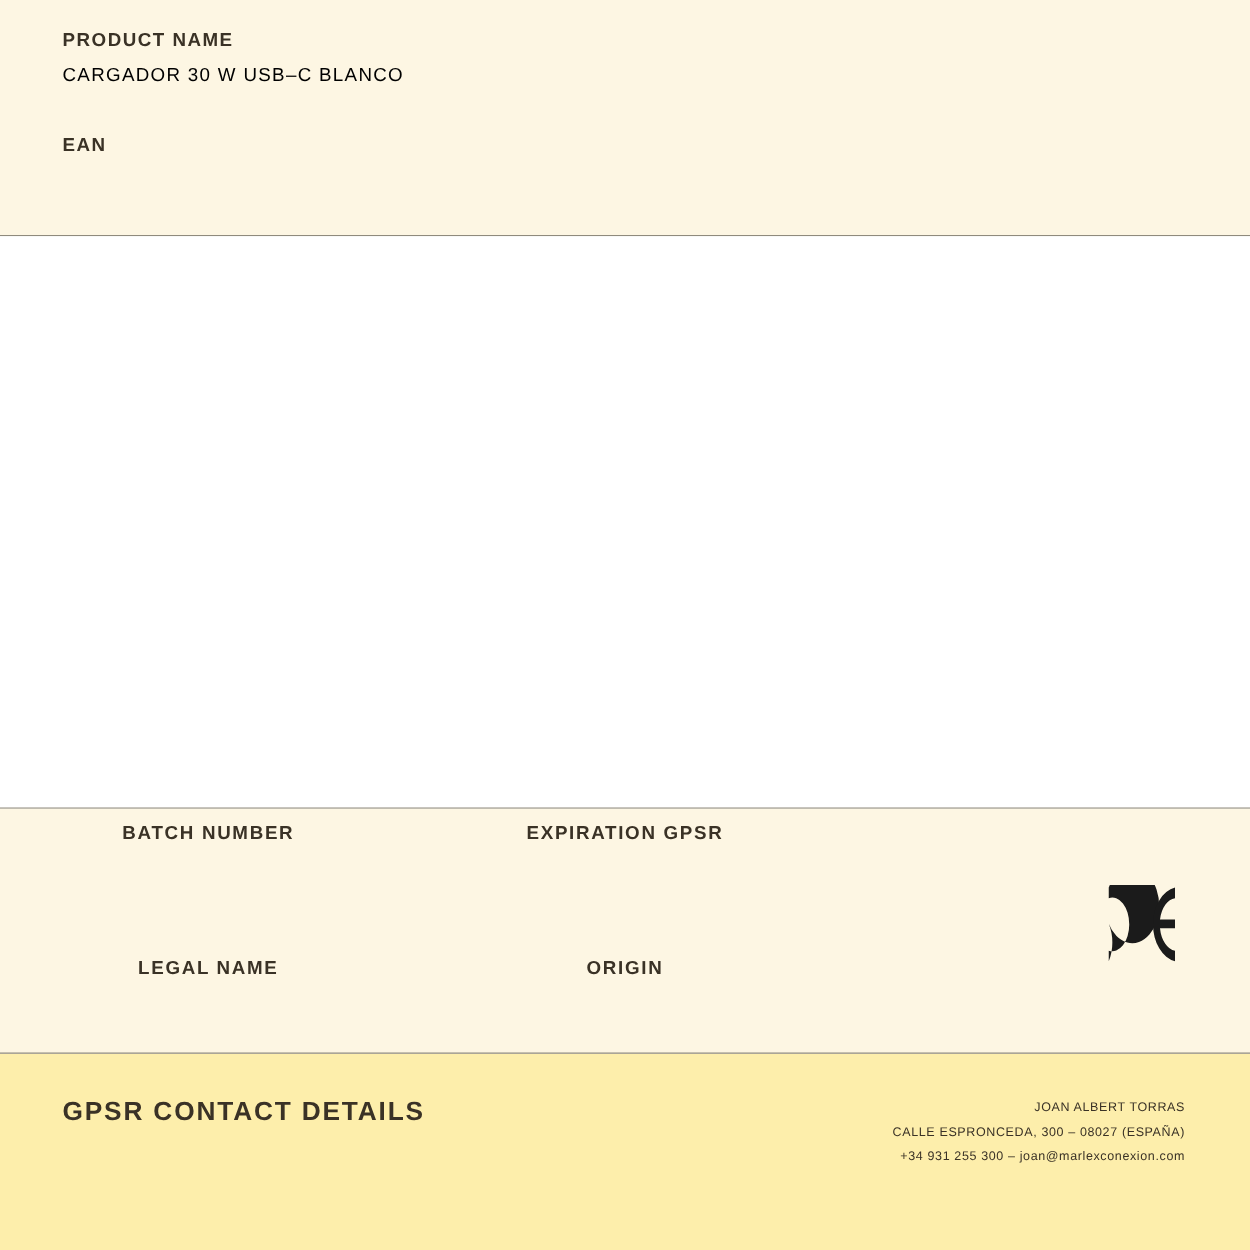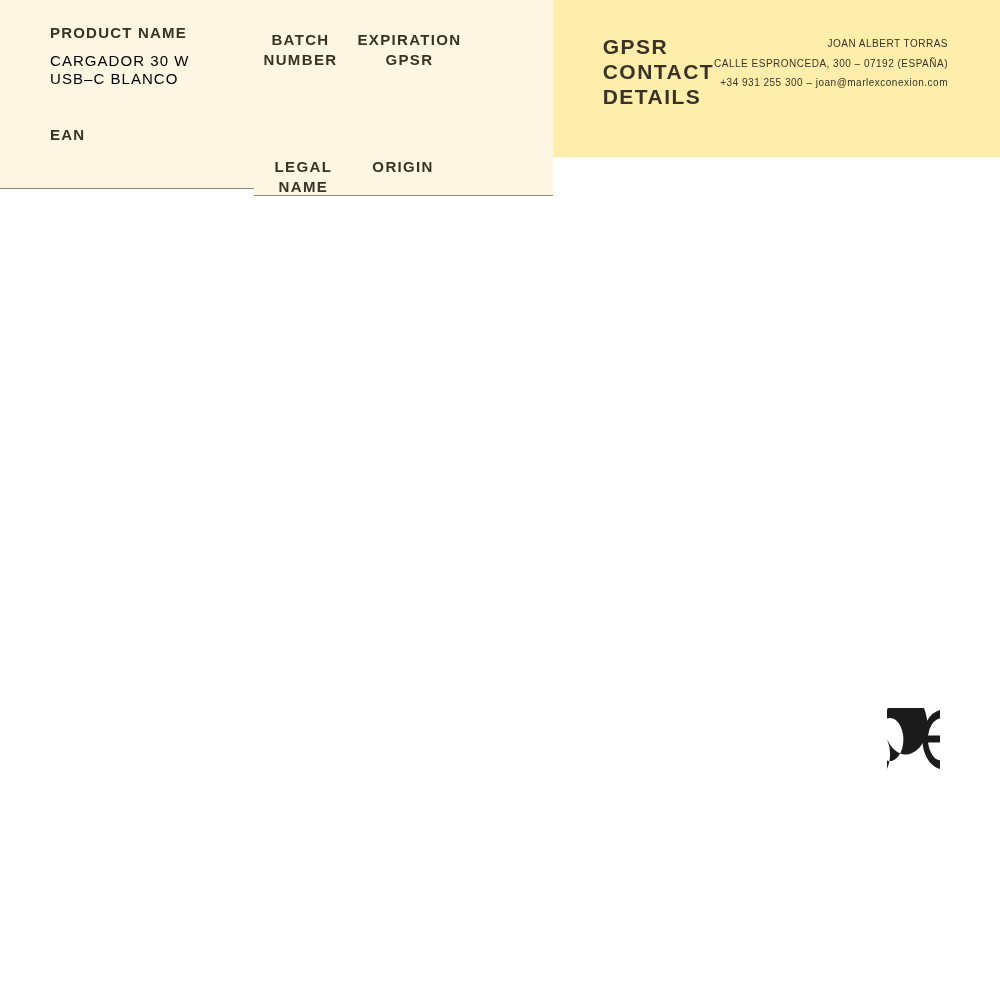--- a/index.html
+++ b/index.html
@@ -13,21 +13,21 @@
     background: #ffffff;
     color: #3a3226;
     overflow: hidden;
   }
 
   .page {
     width: 1000px;
     height: 1000px;
     position: relative;
     display: flex;
-    flex-direction: row;
+    flex-direction: column;
   }
 
   
   .top-section {
     background: #fdf6e3;
     border-bottom: 1px solid #8f8a7d;
     padding: 24px 50px 22px 50px;
     box-sizing: border-box;
     height: 189px;
   }
@@ -66,21 +66,21 @@
     background: #fdf6e3;
     position: relative;
     height: 196px;
     border-bottom: 1px solid #8f8a7d;
     box-sizing: border-box;
   }
 
   .info-grid {
     display: grid;
     grid-template-columns: 1fr 1fr 1fr;
-    padding-top: 30px;
+    padding-top: 10px;
   }
 
   .info-cell {
     text-align: center;
     padding: 0 10px;
   }
 
   .info-title {
     font-size: 15px;
     font-weight: bold;
@@ -200,18 +200,18 @@
       <path d="M37 31 A 21.5 30 0 1 0 37 2 L 37 10.5 A 13.5 21.5 0 1 1 37 52.5 L 37 61 A 21.5 30 0 0 0 37 31 Z" fill="#1b1b1b" transform="translate(-8,0)"></path>
 
       <path d="M88 2 A 21.5 30 0 0 0 88 61 L 88 52.5 A 13.5 21.5 0 0 1 76 34.5 L 88 34.5 L 88 27.5 L 76 27.5 A 13.5 21.5 0 0 1 88 10.5 Z" fill="#1b1b1b" transform="translate(-6,0)"></path>
     </svg>
   </div>
 
   <div class="footer-section">
     <div class="gpsr-label">GPSR CONTACT DETAILS</div>
     <div class="gpsr-lines">
       <div class="gpsr-line">JOAN ALBERT TORRAS</div>
-      <div class="gpsr-line">CALLE ESPRONCEDA, 300 – 07192 (ESPAÑA)</div>
+      <div class="gpsr-line">CALLE ESPRONCEDA, 300 – 08027 (ESPAÑA)</div>
       <div class="gpsr-line">+34 931 255 300 – joan@marlexconexion.com</div>
     </div>
   </div>
 
 </div>
 
 </body></html>

